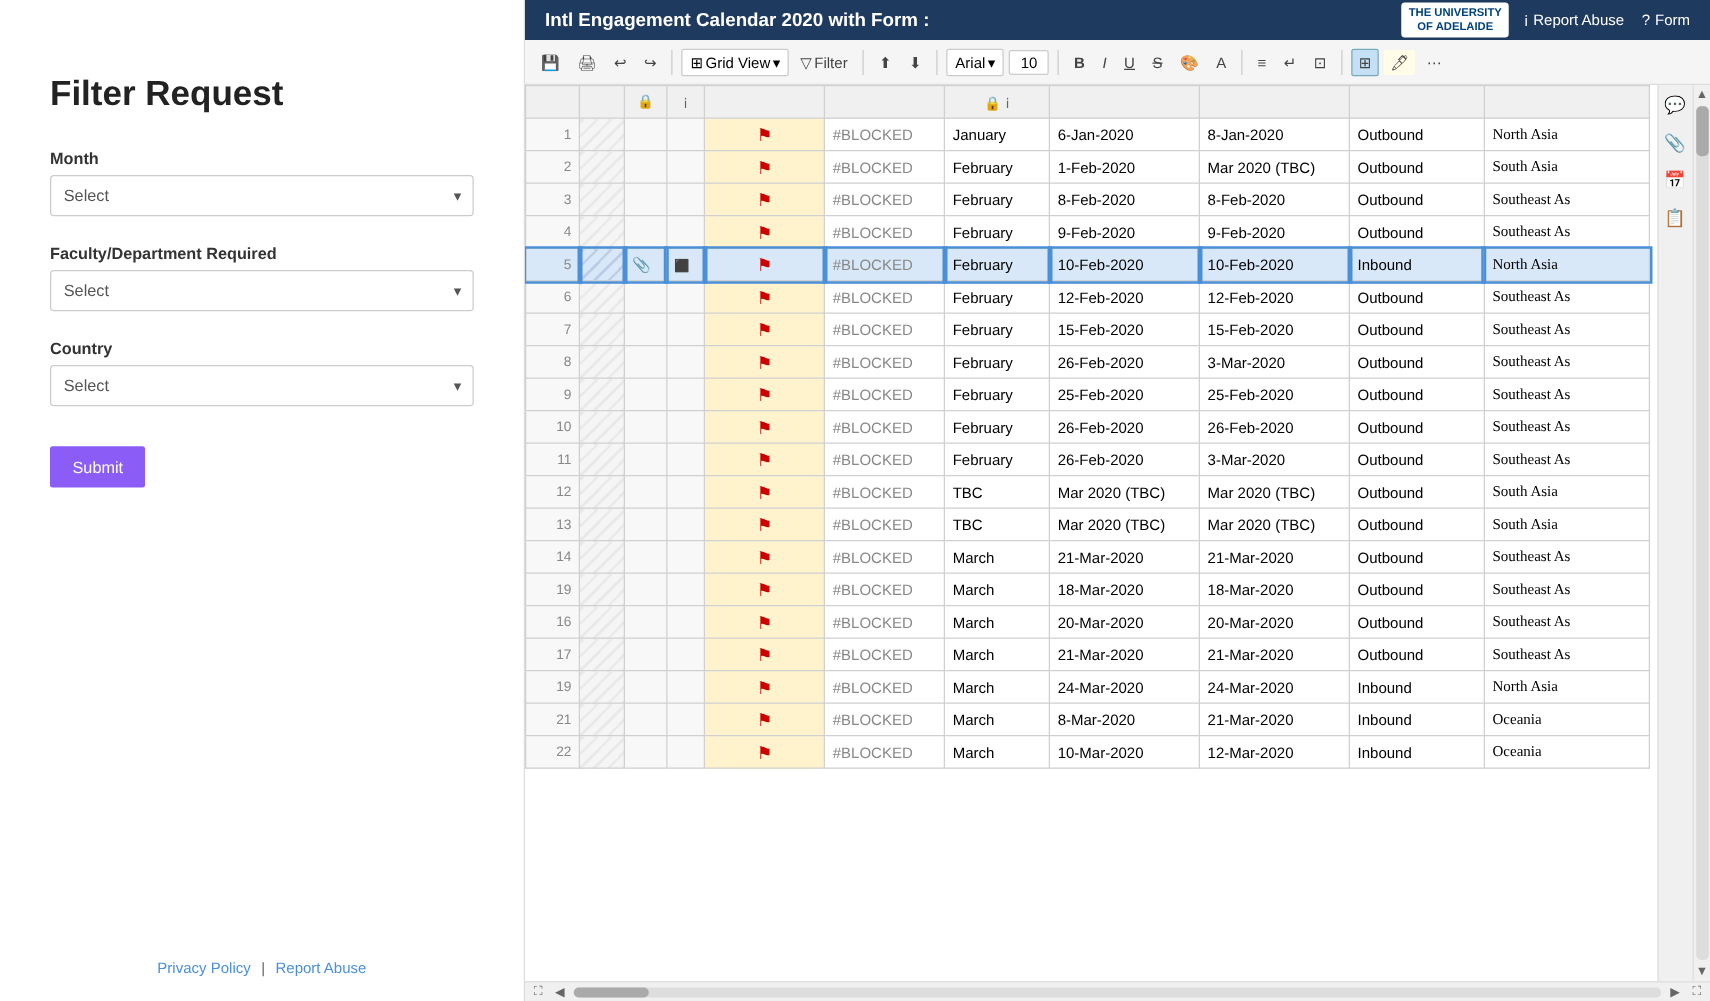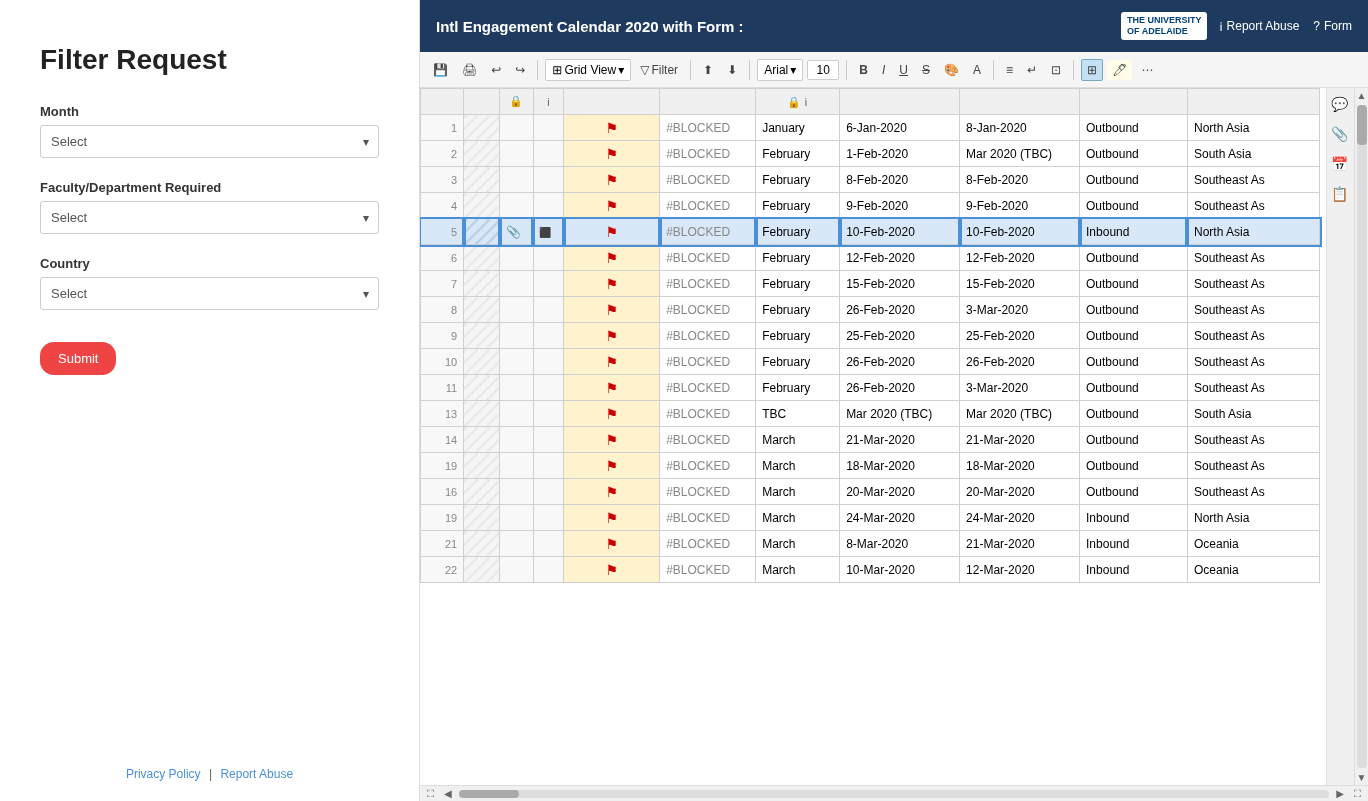--- a/index.html
+++ b/index.html
@@ -3,21 +3,21 @@
   <meta charset="utf-8">
   <style>
     * { box-sizing: border-box; margin: 0; padding: 0; }
     body { font-family: Arial, sans-serif; font-size: 13px; background: #f0f0f0; display: flex; height: 801px; overflow: hidden; }
 
     
     .left-panel {
       width: 420px;
       min-width: 420px;
       background: #fff;
-      padding: 44px 40px 20px 40px;
+      padding: 59px 40px 20px 40px;
       display: flex;
       flex-direction: column;
       gap: 0;
       border-right: 1px solid #ddd;
     }
     .panel-title {
       font-size: 28px;
       font-weight: bold;
       color: #222;
       margin-bottom: 28px;
@@ -50,25 +50,25 @@
     .select-arrow {
       position: absolute;
       right: 10px;
       top: 50%;
       transform: translateY(-50%);
       pointer-events: none;
       color: #555;
       font-size: 12px;
     }
     .submit-btn {
-      background: #ef4444;
+      background: #8b5cf6;
       color: #fff;
       border: none;
       padding: 9px 18px;
-      border-radius: 14px;
+      border-radius: 2px;
       font-size: 13px;
       cursor: pointer;
       width: fit-content;
       margin-top: 10px;
     }
     .footer-links {
       margin-top: auto;
       padding-top: 20px;
       font-size: 12px;
       color: #666;
@@ -86,21 +86,21 @@
       overflow: hidden;
     }
 
     
     .top-bar {
       background: #1e3a5f;
       color: #fff;
       display: flex;
       align-items: center;
       padding: 0 16px;
-      height: 52px;
+      height: 32px;
       gap: 12px;
     }
     .top-bar-title {
       font-size: 15px;
       font-weight: bold;
       flex: 1;
       white-space: nowrap;
       overflow: hidden;
       text-overflow: ellipsis;
     }
@@ -110,20 +110,21 @@
       border-radius: 3px;
       display: flex;
       align-items: center;
       gap: 4px;
     }
     .uni-logo-text {
       font-size: 9px;
       color: #00427a;
       font-weight: bold;
       line-height: 1.2;
+      text-align: center;
     }
     .top-bar-actions {
       display: flex;
       align-items: center;
       gap: 14px;
       font-size: 12px;
     }
     .top-bar-btn {
       display: flex;
       align-items: center;
@@ -248,21 +249,21 @@
         #f5f5f5 2px,
         #f5f5f5 8px
       );
       min-width: 30px;
     }
     .attach-col { min-width: 20px; background: #f8f8f8; }
     .flag-col { min-width: 28px; text-align: center; }
     .col-month { min-width: 70px; }
     .col-date { min-width: 100px; }
     .col-inout { min-width: 90px; }
-    .col-region { min-width: 110px; }
+    .col-region { min-width: 110px; font-family: Liberation Serif, serif; }
     .col-missing { min-width: 80px; background: #fff3cd; text-align: center; }
     .col-col31 { min-width: 80px; }
 
     
     tr.selected-row td {
       background: #d8e8f8 !important;
       outline: 2px solid #4a90d9;
     }
     tr.selected-row .frozen-col {
       background: repeating-linear-gradient(
@@ -632,33 +633,46 @@
                 <td class="attach-col"></td>
                 <td class="flag-col col-missing"><span style="color:#cc0000;font-size:14px;">⚑</span></td>
                 <td class="col-col31" style="color: rgb(136, 136, 136);">#BLOCKED</td>
                 <td class="col-month">February</td>
                 <td class="col-date">26-Feb-2020</td>
                 <td class="col-date">3-Mar-2020</td>
                 <td class="col-inout">Outbound</td>
                 <td class="col-region">Southeast As</td>
               </tr>
               <tr>
-                <td class="row-num">13</td>
+                <td class="row-num">12</td>
                 <td class="frozen-col"></td>
                 <td class="attach-col"></td>
                 <td class="attach-col"></td>
                 <td class="flag-col col-missing"><span style="color:#cc0000;font-size:14px;">⚑</span></td>
                 <td class="col-col31" style="color: rgb(136, 136, 136);">#BLOCKED</td>
                 <td class="col-month">TBC</td>
                 <td class="col-date">Mar 2020 (TBC)</td>
                 <td class="col-date">Mar 2020 (TBC)</td>
                 <td class="col-inout">Outbound</td>
                 <td class="col-region">South Asia</td>
               </tr>
               <tr>
+                <td class="row-num">13</td>
+                <td class="frozen-col"></td>
+                <td class="attach-col"></td>
+                <td class="attach-col"></td>
+                <td class="flag-col col-missing"><span style="color:#cc0000;font-size:14px;">⚑</span></td>
+                <td class="col-col31" style="color: rgb(136, 136, 136);">#BLOCKED</td>
+                <td class="col-month">TBC</td>
+                <td class="col-date">Mar 2020 (TBC)</td>
+                <td class="col-date">Mar 2020 (TBC)</td>
+                <td class="col-inout">Outbound</td>
+                <td class="col-region">South Asia</td>
+              </tr>
+              <tr>
                 <td class="row-num">14</td>
                 <td class="frozen-col"></td>
                 <td class="attach-col"></td>
                 <td class="attach-col"></td>
                 <td class="flag-col col-missing"><span style="color:#cc0000;font-size:14px;">⚑</span></td>
                 <td class="col-col31" style="color: rgb(136, 136, 136);">#BLOCKED</td>
                 <td class="col-month">March</td>
                 <td class="col-date">21-Mar-2020</td>
                 <td class="col-date">21-Mar-2020</td>
                 <td class="col-inout">Outbound</td>
@@ -680,20 +694,33 @@
               <tr>
                 <td class="row-num">16</td>
                 <td class="frozen-col"></td>
                 <td class="attach-col"></td>
                 <td class="attach-col"></td>
                 <td class="flag-col col-missing"><span style="color:#cc0000;font-size:14px;">⚑</span></td>
                 <td class="col-col31" style="color: rgb(136, 136, 136);">#BLOCKED</td>
                 <td class="col-month">March</td>
                 <td class="col-date">20-Mar-2020</td>
                 <td class="col-date">20-Mar-2020</td>
+                <td class="col-inout">Outbound</td>
+                <td class="col-region">Southeast As</td>
+              </tr>
+              <tr>
+                <td class="row-num">17</td>
+                <td class="frozen-col"></td>
+                <td class="attach-col"></td>
+                <td class="attach-col"></td>
+                <td class="flag-col col-missing"><span style="color:#cc0000;font-size:14px;">⚑</span></td>
+                <td class="col-col31" style="color: rgb(136, 136, 136);">#BLOCKED</td>
+                <td class="col-month">March</td>
+                <td class="col-date">21-Mar-2020</td>
+                <td class="col-date">21-Mar-2020</td>
                 <td class="col-inout">Outbound</td>
                 <td class="col-region">Southeast As</td>
               </tr>
               <tr>
                 <td class="row-num">19</td>
                 <td class="frozen-col"></td>
                 <td class="attach-col"></td>
                 <td class="attach-col"></td>
                 <td class="flag-col col-missing"><span style="color:#cc0000;font-size:14px;">⚑</span></td>
                 <td class="col-col31" style="color: rgb(136, 136, 136);">#BLOCKED</td>

